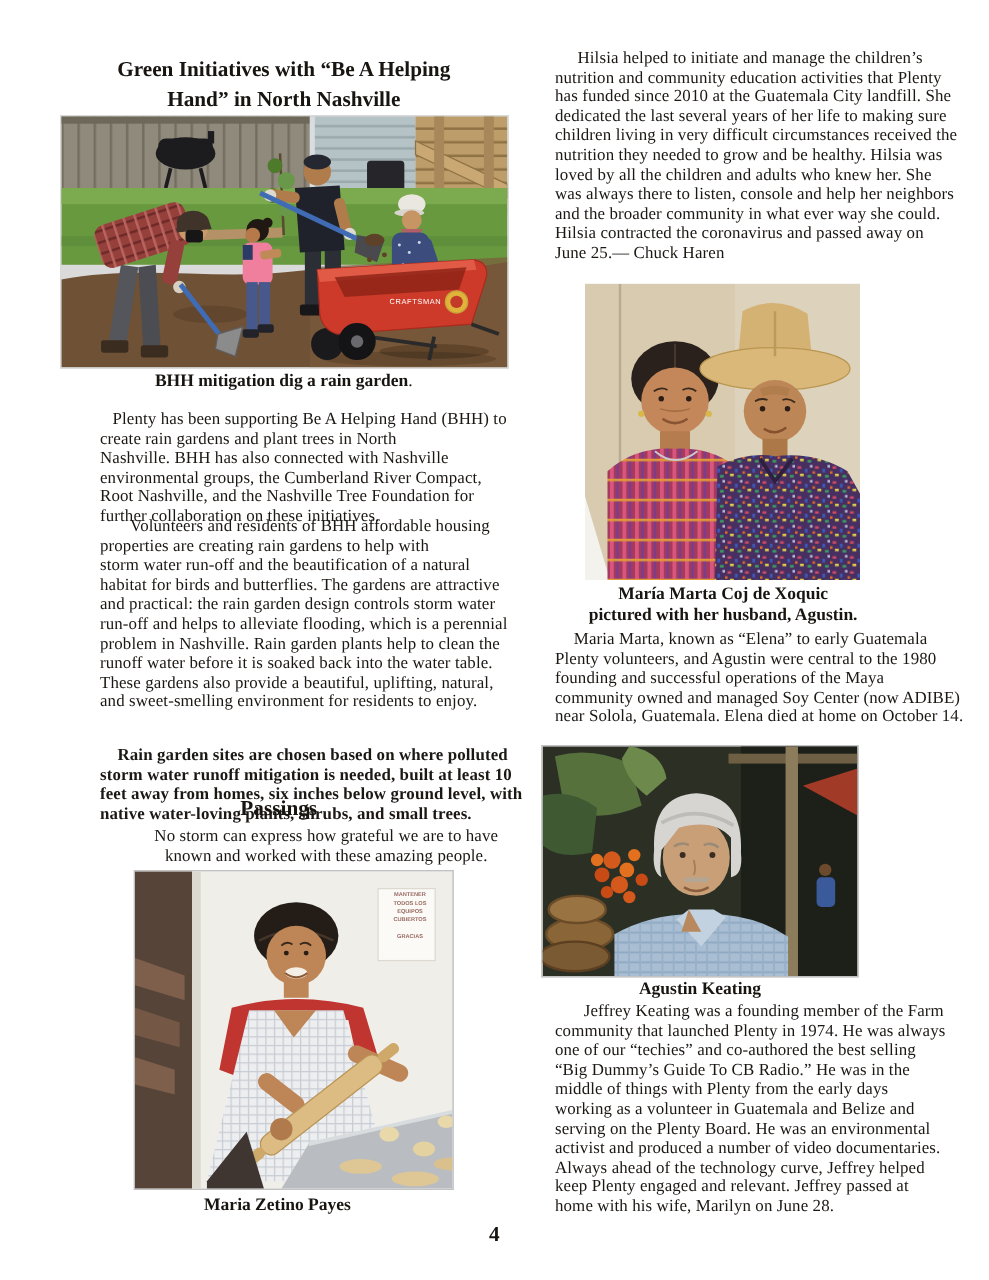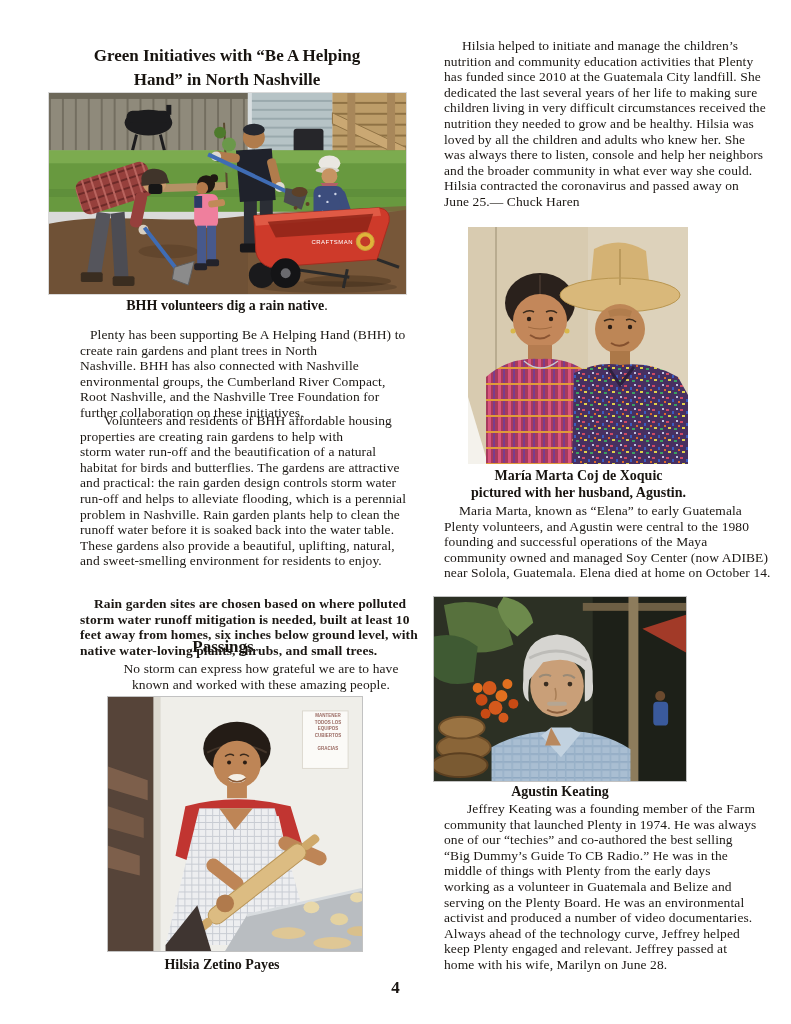--- a/index.html
+++ b/index.html
@@ -163,21 +163,21 @@
       <text x="264" y="152" font-size="6" fill="#ffffff" font-family="Liberation Sans, sans-serif" letter-spacing="0.5">CRAFTSMAN</text>
       <line x1="232" y1="176" x2="302" y2="186" stroke="#2a2a2a" stroke-width="3"></line>
       <line x1="330" y1="168" x2="352" y2="176" stroke="#2a2a2a" stroke-width="3"></line>
       <line x1="300" y1="178" x2="296" y2="197" stroke="#2a2a2a" stroke-width="3"></line>
       <circle cx="238" cy="182" r="15" fill="#141416"></circle>
       <circle cx="238" cy="182" r="5" fill="#6a6a6e"></circle>
     </g>
   </svg>
 </div>
 
-<div class="abs caption center" style="left:40px;top:298px;width:374px;"><span>BHH volunteers dig a rain native</span><span style="font-weight:normal">.</span></div>
+<div class="abs caption center" style="left:40px;top:298px;width:374px;"><span>BHH mitigation dig a rain garden</span><span style="font-weight:normal">.</span></div>
 
 <div class="abs para" style="left:42px;top:327px;width:378px;text-indent:10px;">Plenty has been supporting Be A Helping Hand (BHH) to
 create rain gardens and plant trees in North
 Nashville. BHH has also connected with Nashville
 environmental groups, the Cumberland River Compact,
 Root Nashville, and the Nashville Tree Foundation for
 further collaboration on these initiatives.</div>
 
 <div class="abs para" style="left:42px;top:413px;width:378px;text-indent:24px;">Volunteers and residents of BHH affordable housing
 properties are creating rain gardens to help with
@@ -250,21 +250,21 @@
     <polygon points="58,250 90,210 104,256 58,256" fill="#3f3531"></polygon>
   </svg>
   <div class="sign-text">MANTENER
 TODOS LOS
 EQUIPOS
 CUBIERTOS
 
 GRACIAS</div>
 </div>
 
-<div class="abs caption center" style="left:40px;top:957px;width:364px;">Hilsia Zetino Payes</div>
+<div class="abs caption center" style="left:40px;top:957px;width:364px;">Maria Zetino Payes</div>
 
 <div class="abs para" style="left:406px;top:38px;width:378px;text-indent:18px;">Hilsia helped to initiate and manage the children’s
 nutrition and community education activities that Plenty
 has funded since 2010 at the Guatemala City landfill. She
 dedicated the last several years of her life to making sure
 children living in very difficult circumstances received the
 nutrition they needed to grow and be healthy. Hilsia was
 loved by all the children and adults who knew her. She
 was always there to listen, console and help her neighbors
 and the broader community in what ever way she could.

